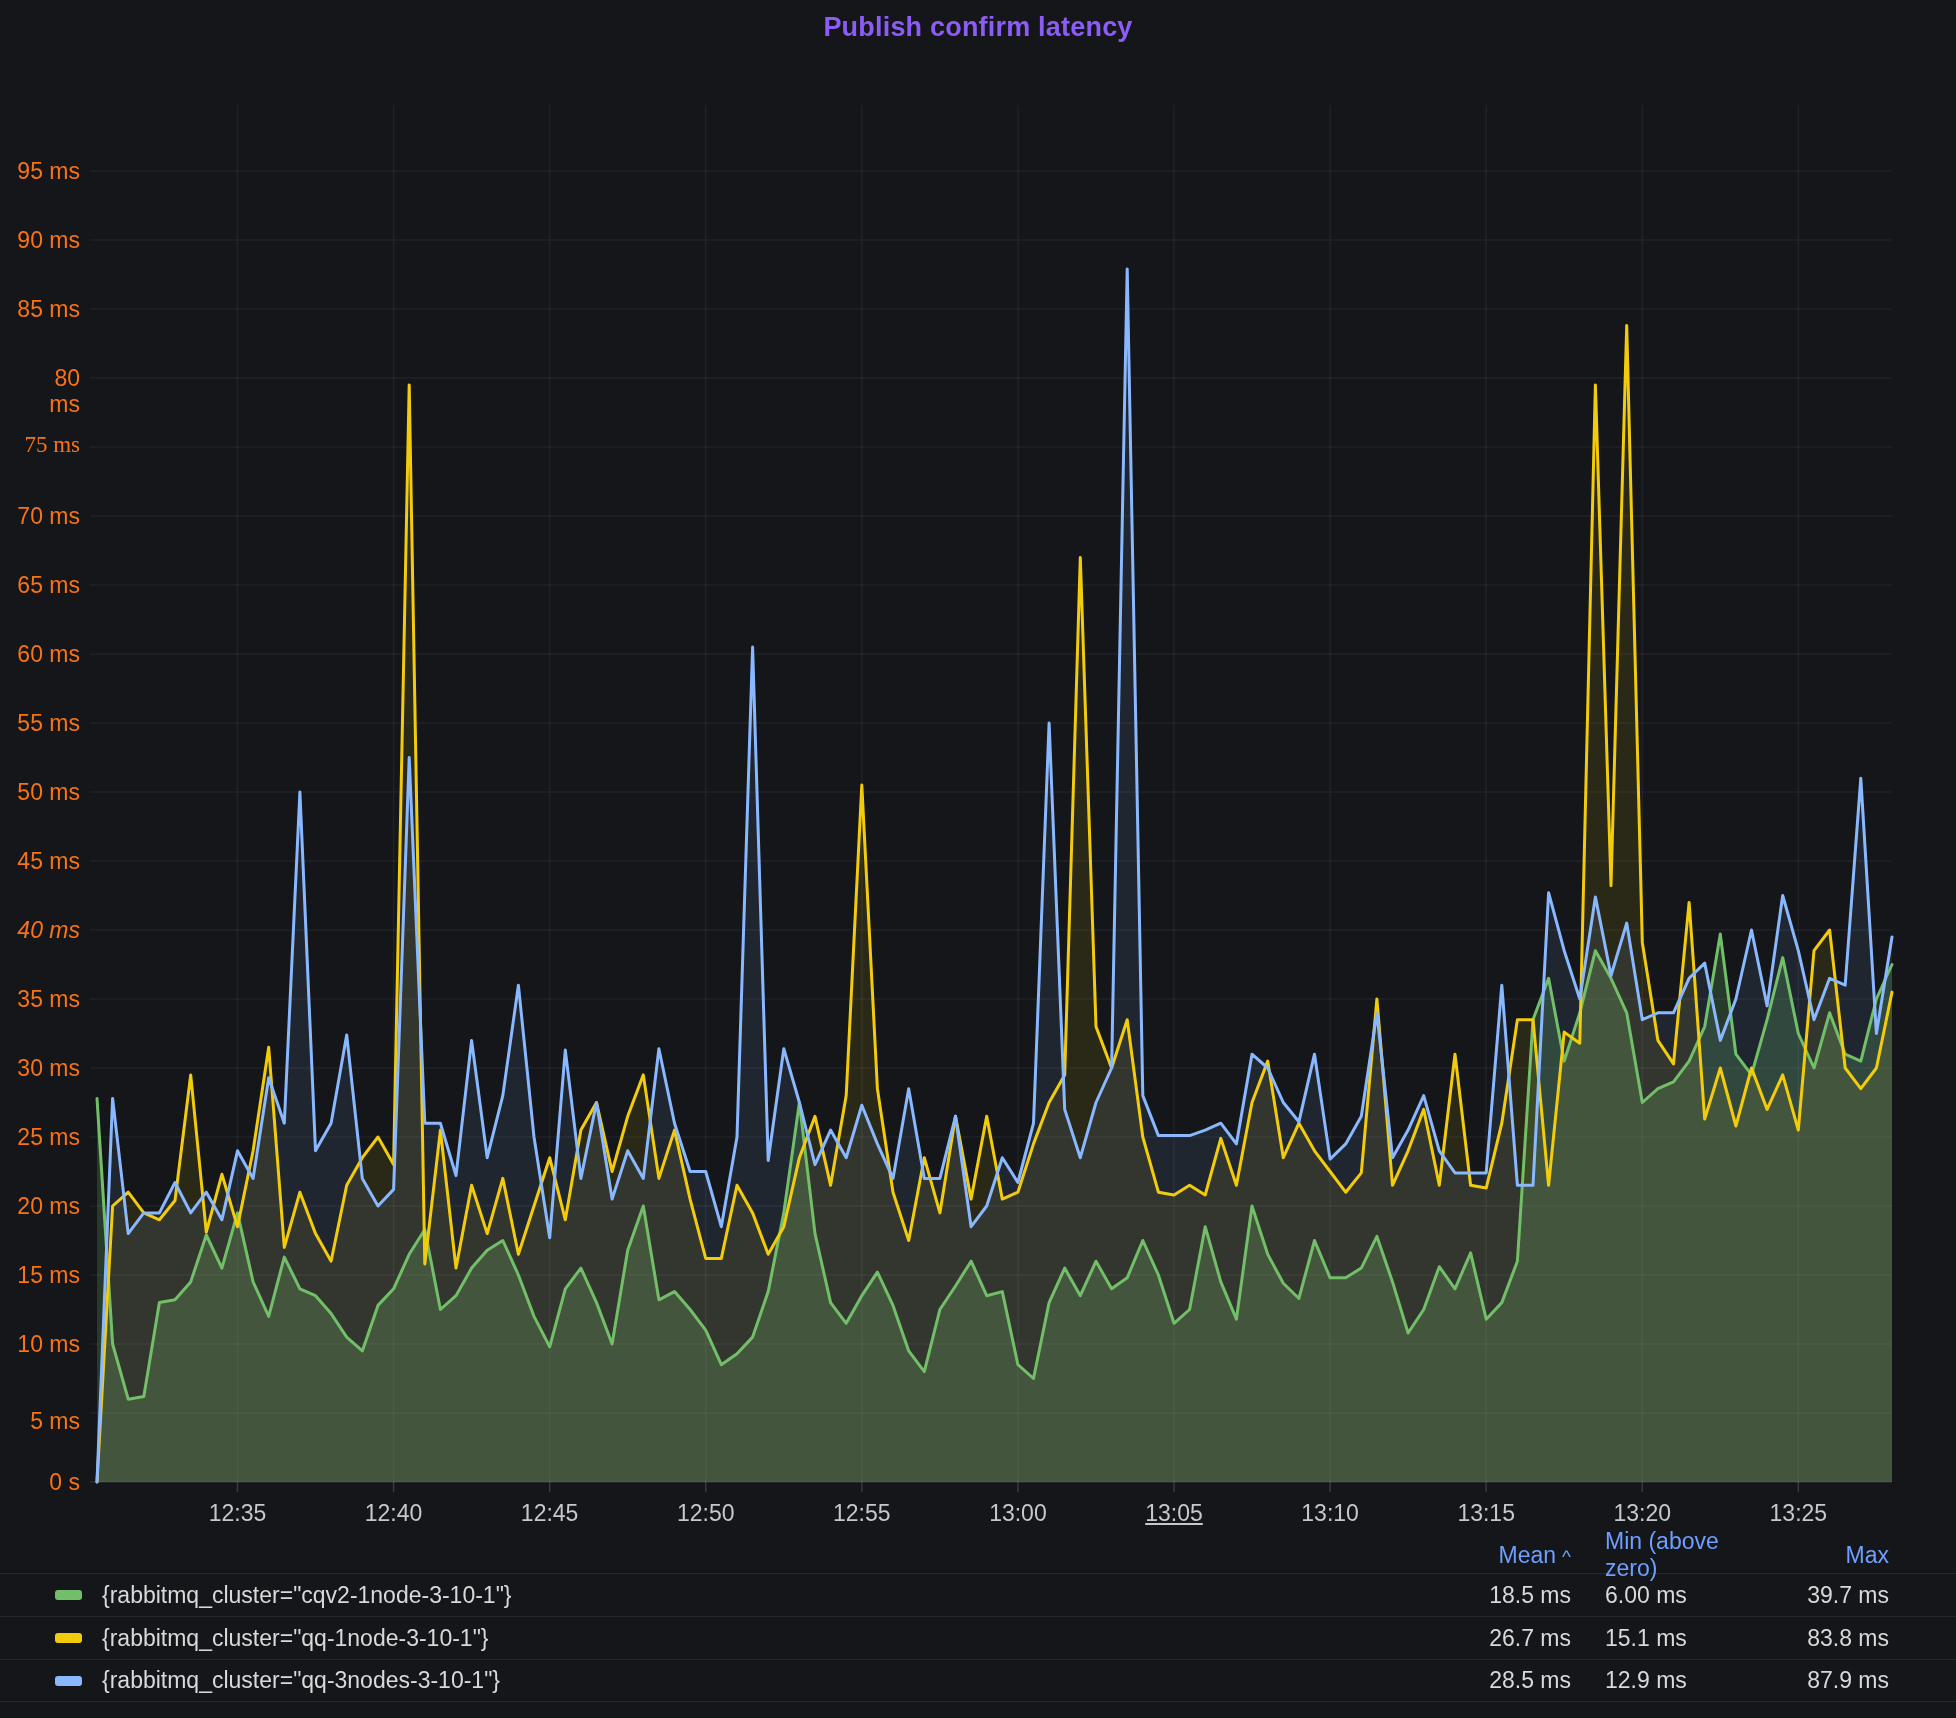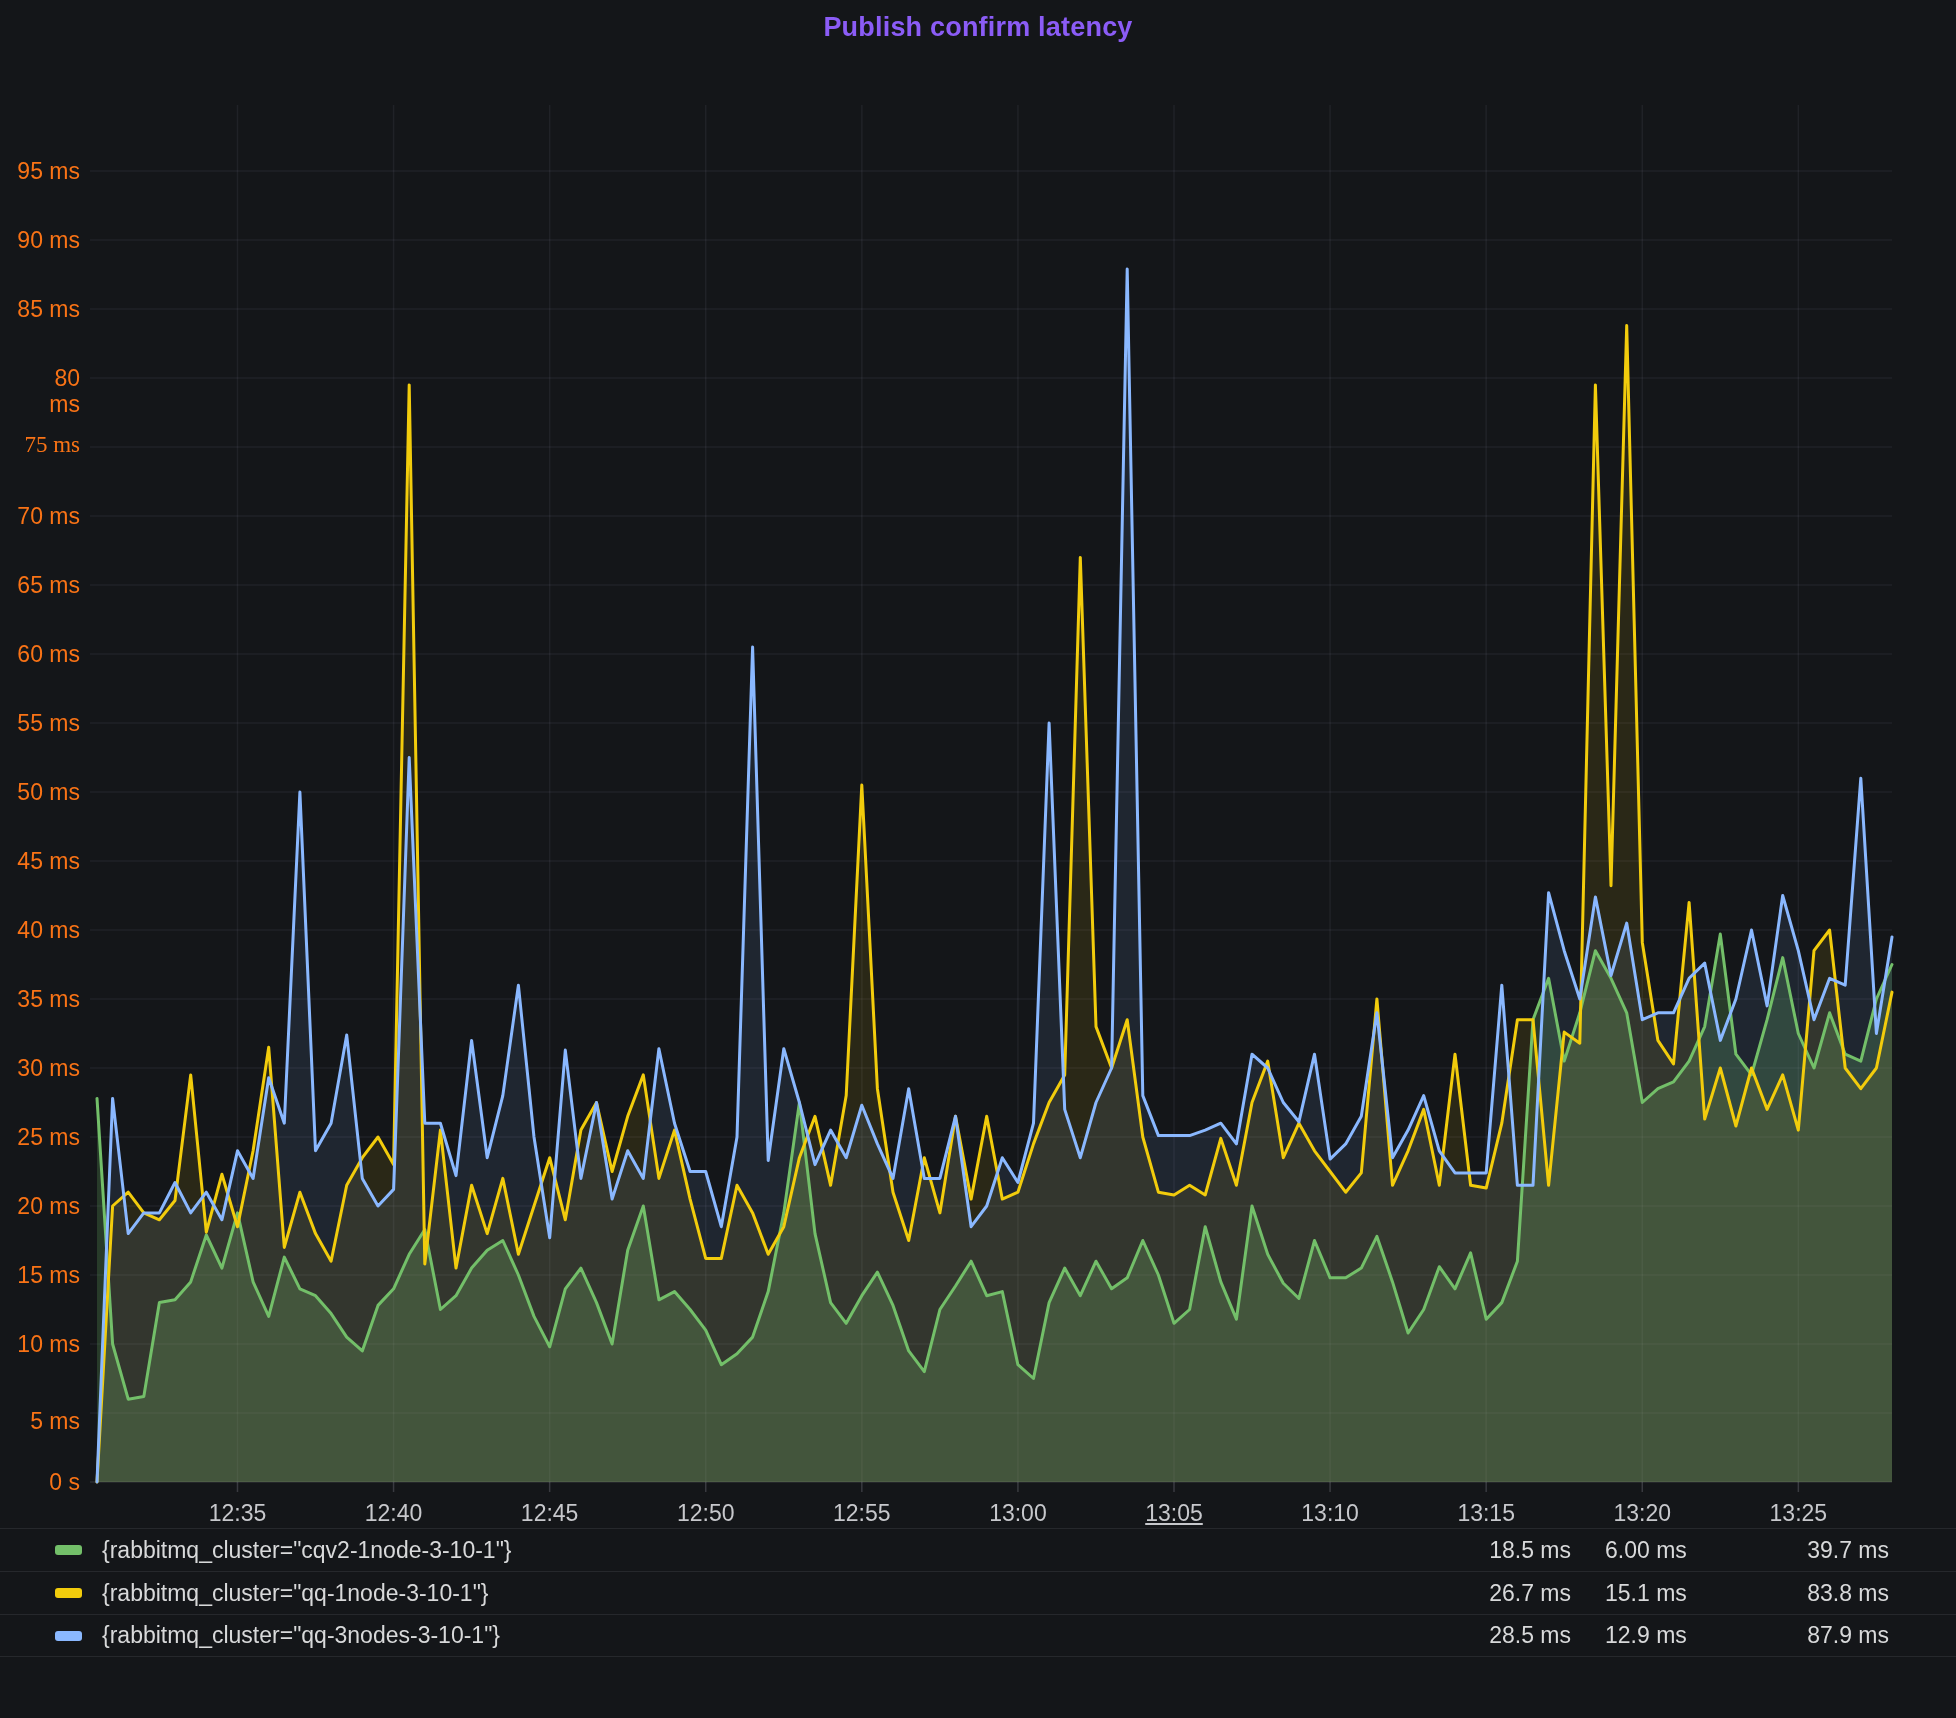--- a/index.html
+++ b/index.html
@@ -104,21 +104,21 @@
 
   <div id="y-labels">
       <div class="y-label" style="left: 0px; top: 1469px;">0 s</div>
       <div class="y-label" style="left: 0px; top: 1400px; margin-top: 8px;">5 ms</div>
       <div class="y-label" style="left: 0px; top: 1331px;">10 ms</div>
       <div class="y-label" style="left: 0px; top: 1262px;">15 ms</div>
       <div class="y-label" style="left: 0px; top: 1193px;">20 ms</div>
       <div class="y-label" style="left: 0px; top: 1124px;">25 ms</div>
       <div class="y-label" style="left: 0px; top: 1055px;">30 ms</div>
       <div class="y-label" style="left: 0px; top: 986px;">35 ms</div>
-      <div class="y-label" style="left: 0px; top: 917px;">40 ms</div>
+      <div class="y-label" style="left: 0px; top: 917px; font-style: italic;">40 ms</div>
       <div class="y-label" style="left: 0px; top: 848px;">45 ms</div>
       <div class="y-label" style="left: 0px; top: 779px;">50 ms</div>
       <div class="y-label" style="left: 0px; top: 710px;">55 ms</div>
       <div class="y-label" style="left: 0px; top: 641px;">60 ms</div>
       <div class="y-label" style="left: 0px; top: 572px;">65 ms</div>
       <div class="y-label" style="left: 0px; top: 503px;">70 ms</div>
       <div class="y-label" style="left: 0px; top: 432px; font-family: Liberation Serif, serif;">75 ms</div>
       <div class="y-label" style="left: 0px; top: 365px; padding-left: 19px;">80 ms</div>
       <div class="y-label" style="left: 0px; top: 296px;">85 ms</div>
       <div class="y-label" style="left: 0px; top: 227px;">90 ms</div>
@@ -132,20 +132,26 @@
       <div class="x-label" style="left: 801.826px; top: 1500px;">12:55</div>
       <div class="x-label" style="left: 957.913px; top: 1500px;">13:00</div>
       <div class="x-label" style="left: 1114px; top: 1500px; text-decoration: underline;">13:05</div>
       <div class="x-label" style="left: 1270.09px; top: 1500px;">13:10</div>
       <div class="x-label" style="left: 1426.17px; top: 1500px;">13:15</div>
       <div class="x-label" style="left: 1582.26px; top: 1500px;">13:20</div>
       <div class="x-label" style="left: 1738.35px; top: 1500px;">13:25</div>
     </div>
 
   <div class="legend">
+    <div class="legend-grid legend-header">
+      <div></div>
+      <div class="col col-mean"><span>Mean</span><span class="sort-caret">^</span></div>
+      <div class="col col-min">Min (above zero)</div>
+      <div class="col col-max">Max</div>
+    </div>
     <div id="legend-rows">
         <div class="legend-grid legend-row">
           <div class="series-label">
             <span class="swatch" style="background: rgb(115, 191, 105);"></span>
             <span>{rabbitmq_cluster="cqv2-1node-3-10-1"}</span>
           </div>
           <div class="col-mean">18.5 ms</div>
           <div class="col-min">6.00 ms</div>
           <div class="col-max">39.7 ms</div>
         </div>

